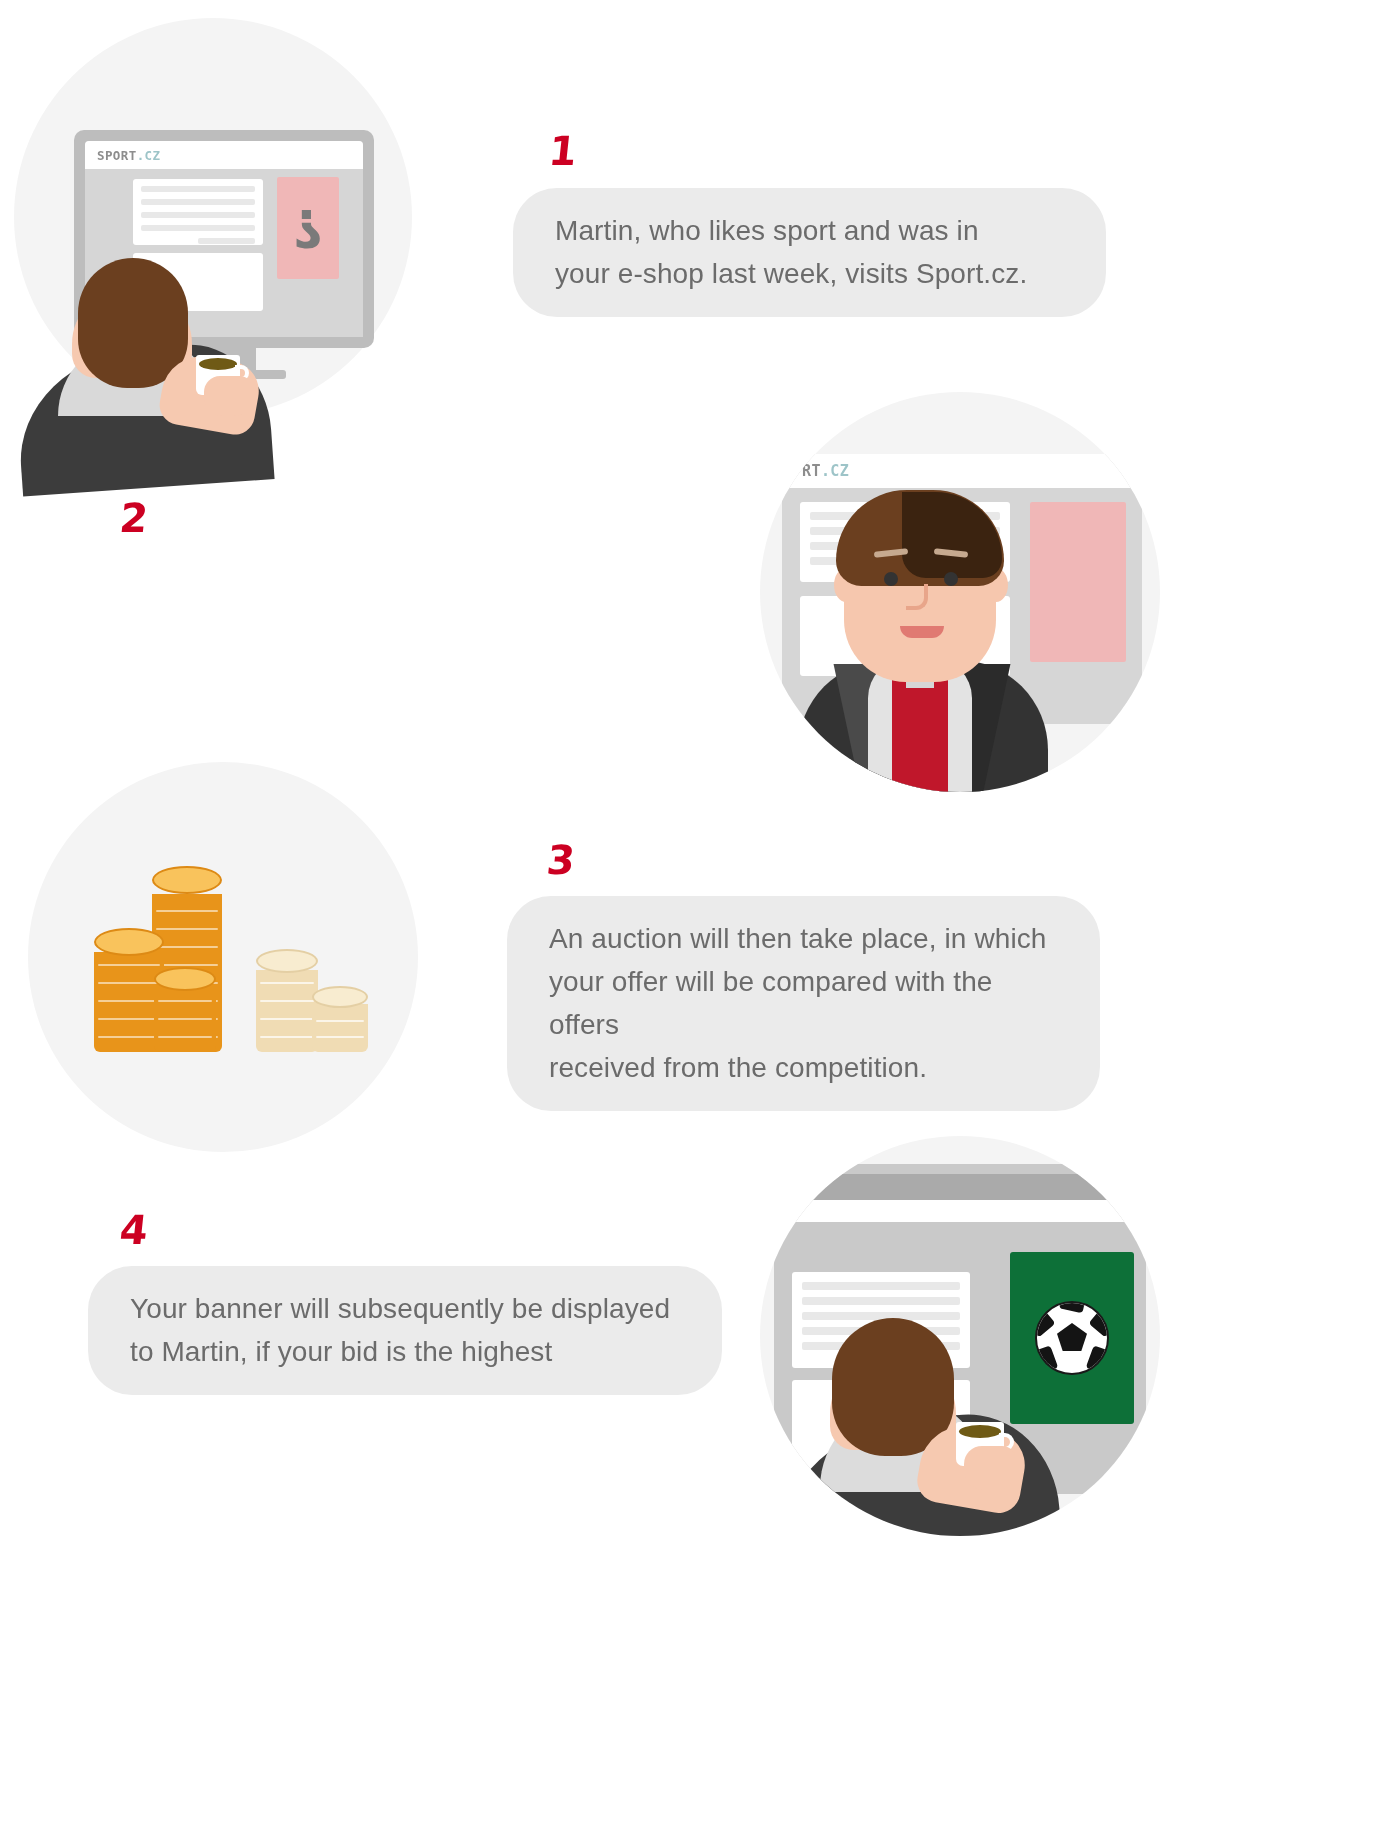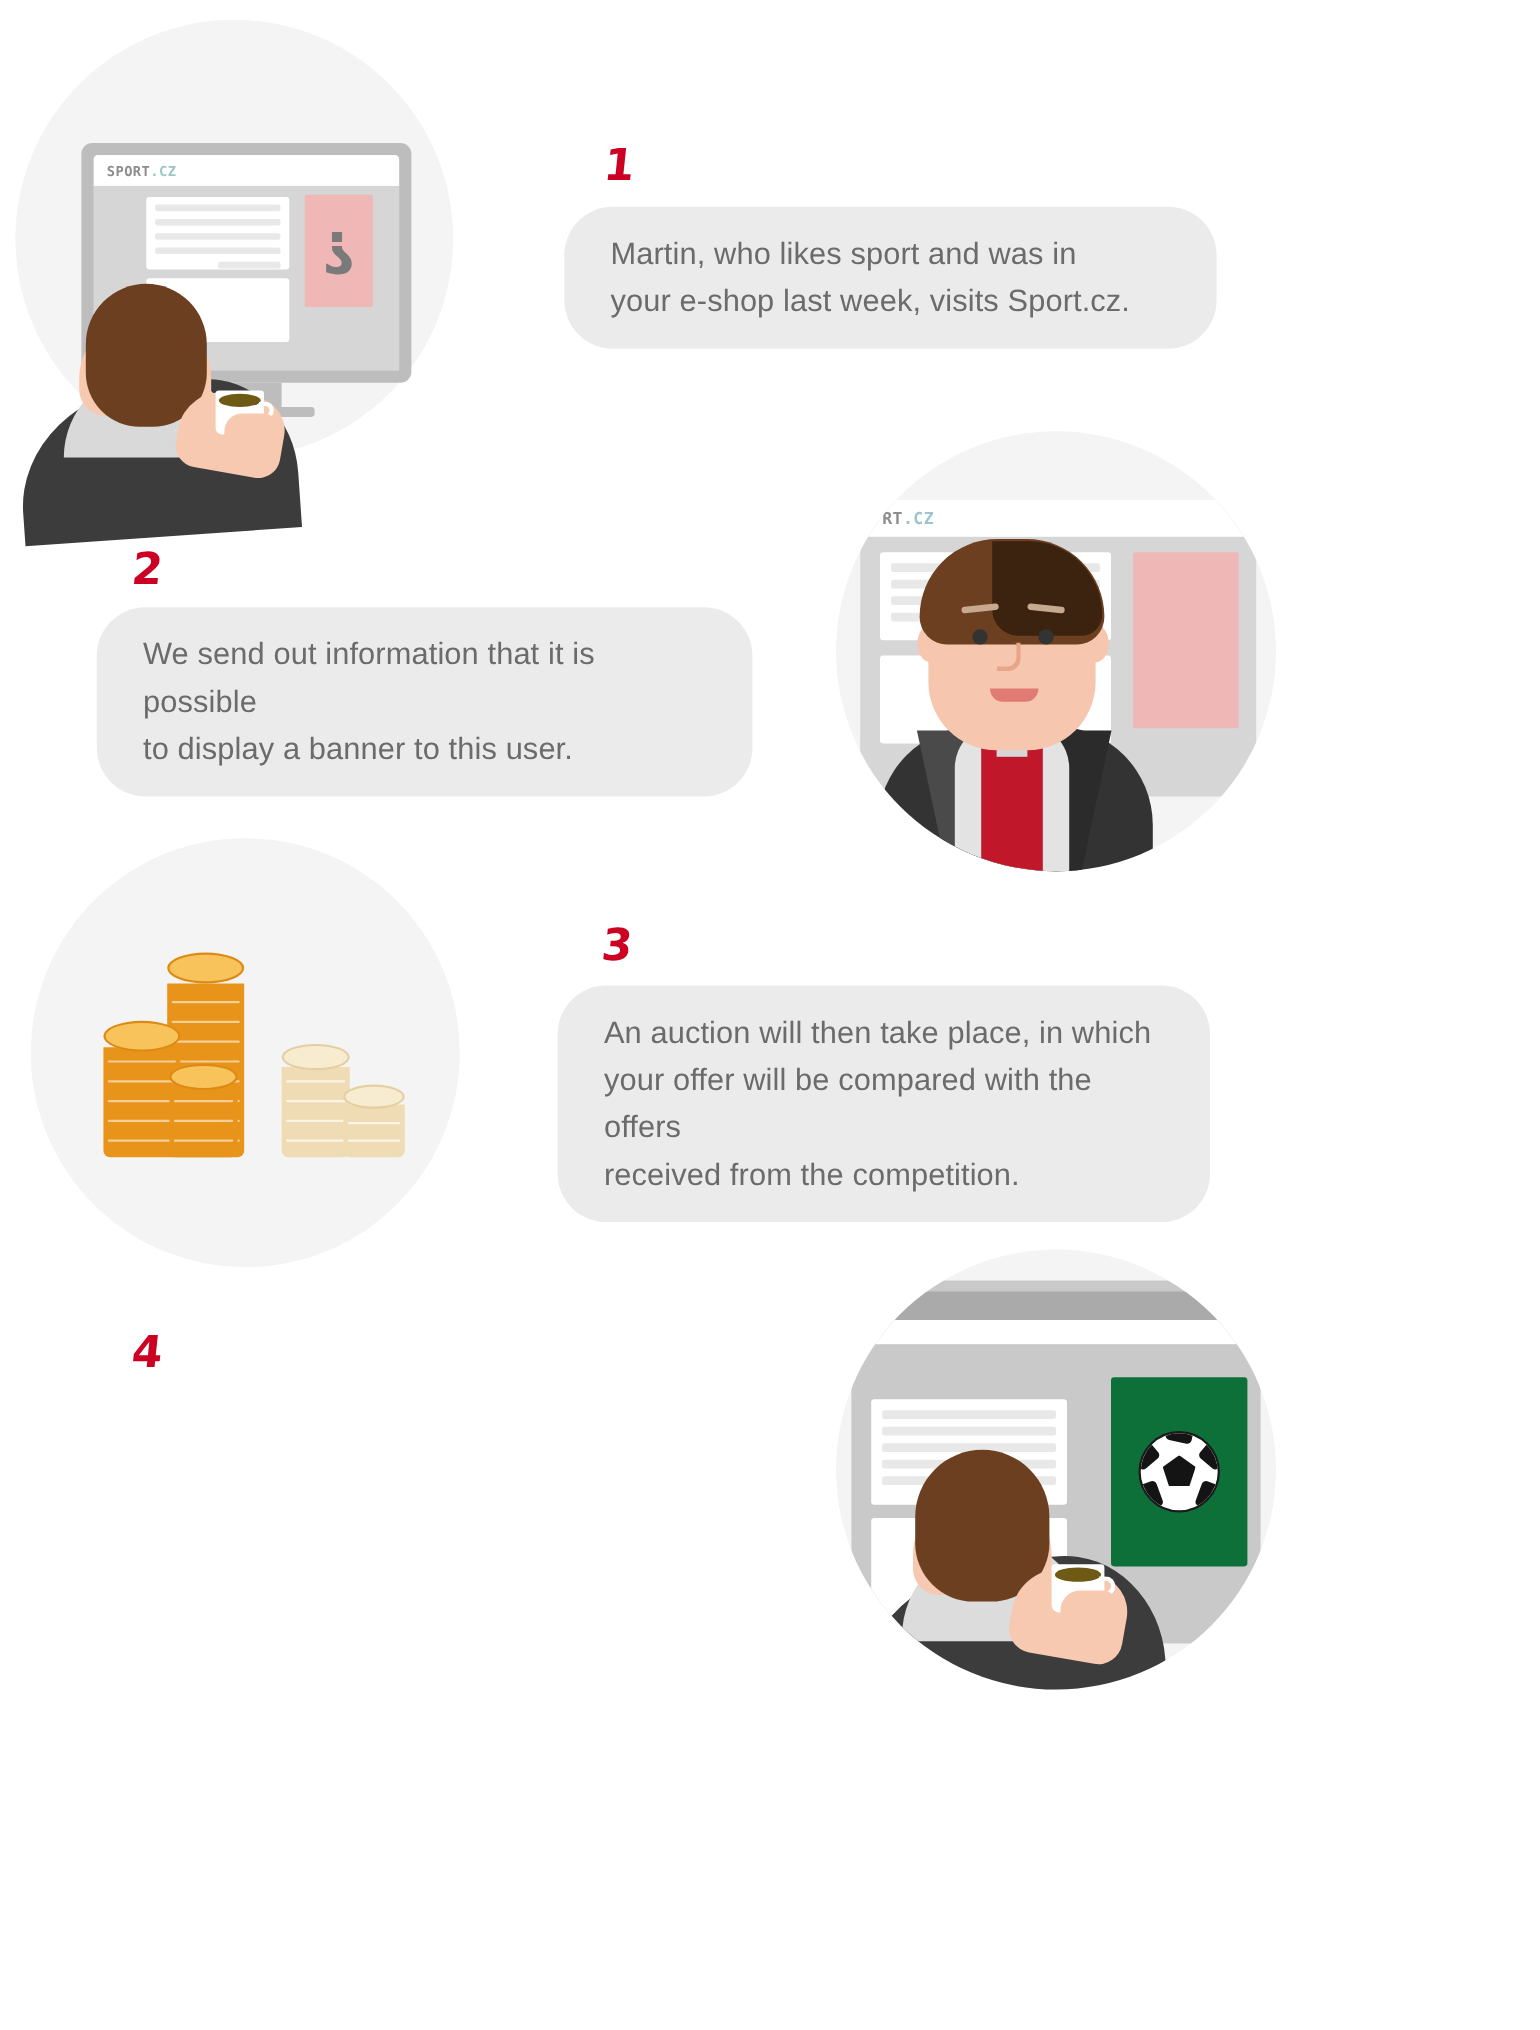--- a/index.html
+++ b/index.html
@@ -364,22 +364,20 @@
       <div class="p2-brow l"></div>
       <div class="p2-brow r"></div>
       <div class="p2-eye l"></div>
       <div class="p2-eye r"></div>
       <div class="p2-nose"></div>
       <div class="p2-mouth"></div>
     </div>
   </div>
 
   <div class="step-num" style="left:120px; top:498px;">2</div>
-  <div class="bubble" style="left:88px; top:552px; width:596px;">We send out information that it is possible
-to display a banner to this user.</div>
 
   <div class="layer ill3">
     <div class="circle-bg circ"></div>
 
     <div class="stack" style="left:124px; bottom:110px; width:70px; height:172px;">
       <div class="col" style="left:0; width:70px; height:158px; background:#e8941a;"></div>
       <div class="coin-top" style="top:-14px; background:#f9c35c; border:2px solid #dd8a15;"></div>
       <div class="coin-ridge" style="bottom:14px"></div>
       <div class="coin-ridge" style="bottom:32px"></div>
       <div class="coin-ridge" style="bottom:50px"></div>
@@ -462,14 +460,16 @@
       <div class="p4-arm"></div>
       <div class="p4-cup">
         <div class="coffee"></div>
         <div class="handle"></div>
       </div>
       <div class="p4-hand"></div>
     </div>
   </div>
 
   <div class="step-num" style="left:120px; top:1210px;">4</div>
+  <div class="bubble" style="left:88px; top:1266px; width:634px;">Your banner will subsequently be displayed
+to Martin, if your bid is the highest</div>
 
 </div>
 
 </body></html>

